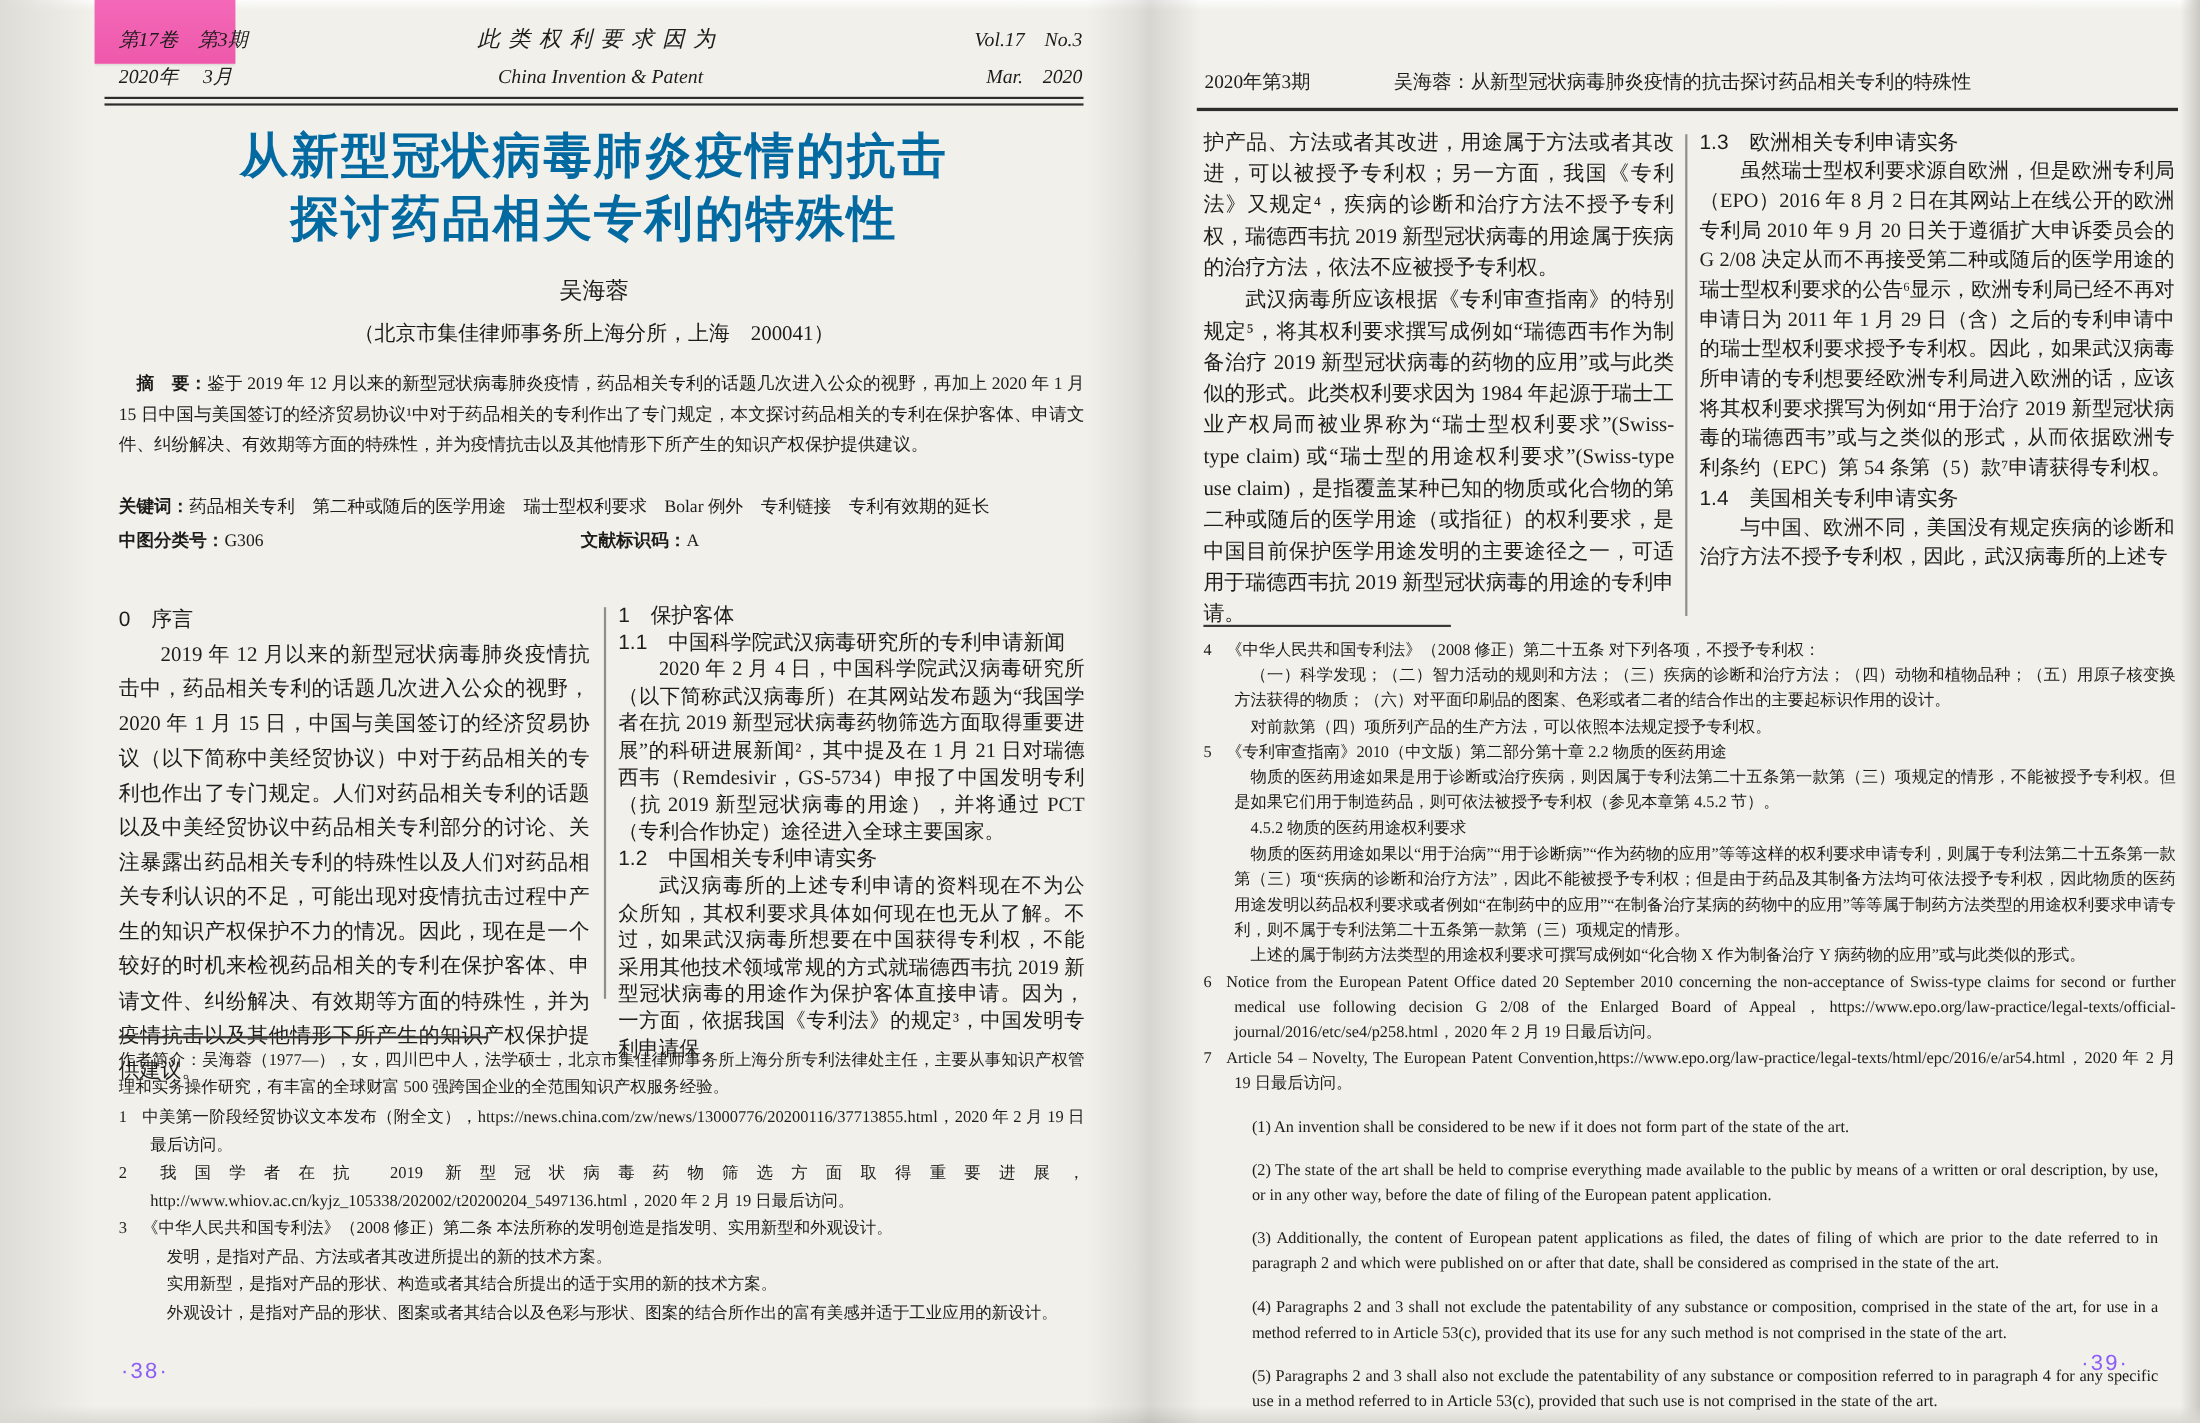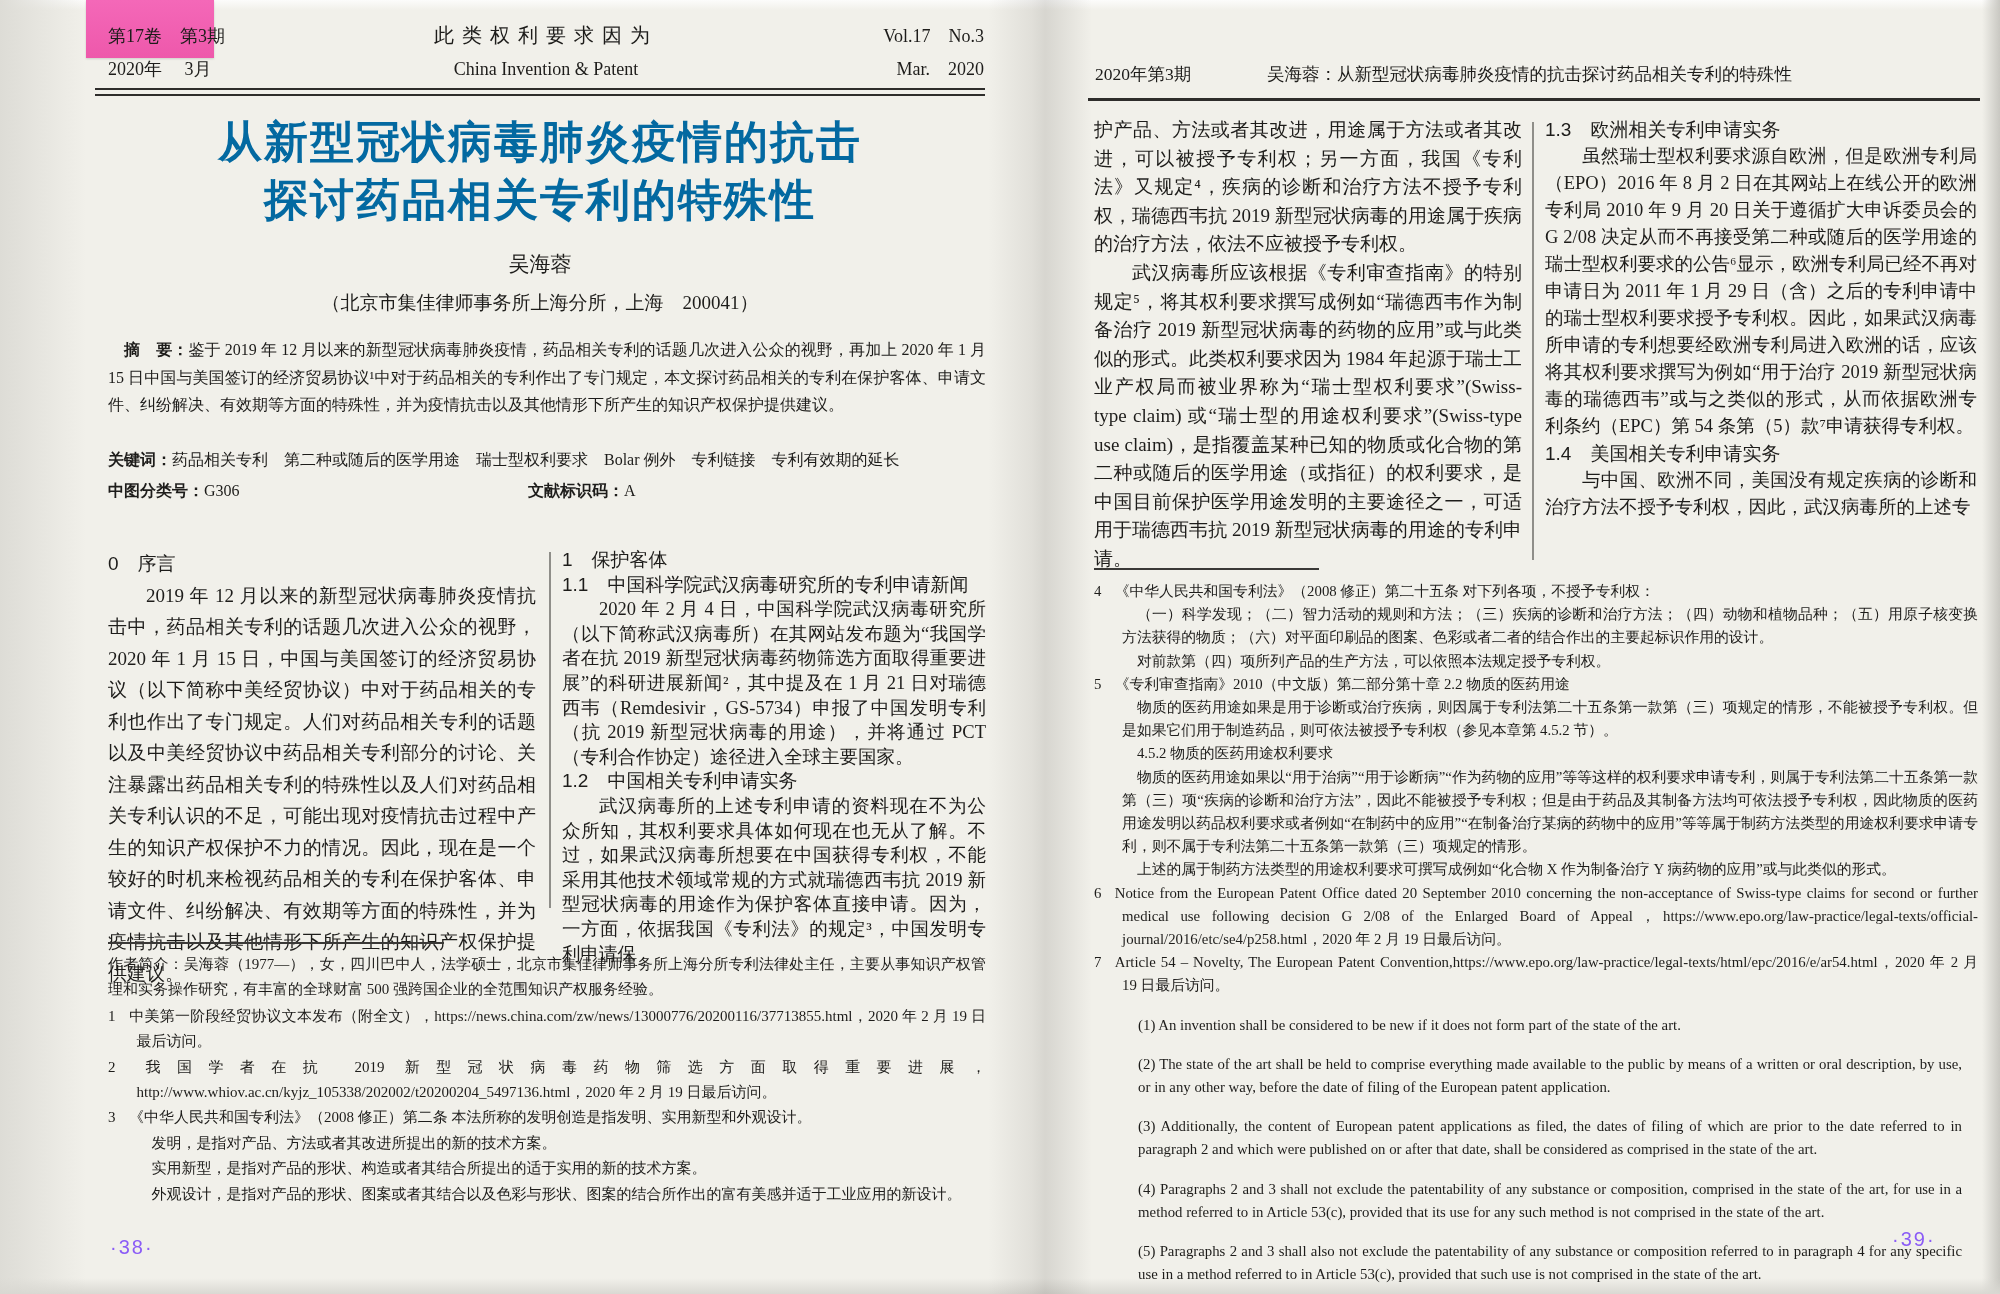--- a/index.html
+++ b/index.html
@@ -13,21 +13,21 @@
   
   .edge-top{left:0;top:0;width:2000px;height:10px;background:linear-gradient(180deg,#fcfcfb,rgba(250,250,248,0));}
   .edge-bottom{left:0;bottom:0;width:2000px;height:16px;background:linear-gradient(0deg,#d9d8d2,rgba(220,219,213,0));}
   .edge-left{left:0;top:0;width:86px;height:1294px;background:linear-gradient(90deg,#dddcd6,rgba(240,239,233,0));}
   .edge-right{right:0;top:0;width:18px;height:1294px;background:linear-gradient(270deg,#c9c8c2,rgba(240,239,233,0));}
   .gutter{left:988px;top:0;width:104px;height:1294px;
     background:linear-gradient(90deg,rgba(0,0,0,0),rgba(80,76,70,0.10) 42%,rgba(80,76,70,0.16) 55%,rgba(0,0,0,0));}
   .pink-tab{left:86px;top:0;width:128px;height:58px;background:linear-gradient(180deg,#f468b8,#ee58ab);box-shadow:0 1px 2px rgba(0,0,0,.15);}
 
   
-  .lp-header{left:108px;top:22px;width:876px;display:grid;grid-template-columns:230px 1fr 230px;row-gap:8px;align-items:baseline;}
+  .lp-header{left:108px;top:22px;width:876px;display:grid;grid-template-columns:230px 1fr 230px;row-gap:8px;align-items:baseline;font-style:italic;}
   .hdr-cn{font-size:18px;}
   .hdr-center-cn{text-align:center;font-size:20px;letter-spacing:8px;}
   .hdr-center-en{text-align:center;font-size:18px;}
   .hdr-right{text-align:right;font-size:18px;}
   .lp-rule{left:95px;top:88px;width:890px;height:4px;border-top:2px solid #2e2d2b;border-bottom:2px solid #2e2d2b;}
 
   .lp-title{left:95px;top:116px;width:890px;text-align:center;
     font-family:Liberation Mono, monospace;font-weight:700;
     font-size:44px;line-height:58px;letter-spacing:2px;color:#0369a1;}
   .lp-author{left:95px;top:250px;width:890px;text-align:center;font-size:21px;}

